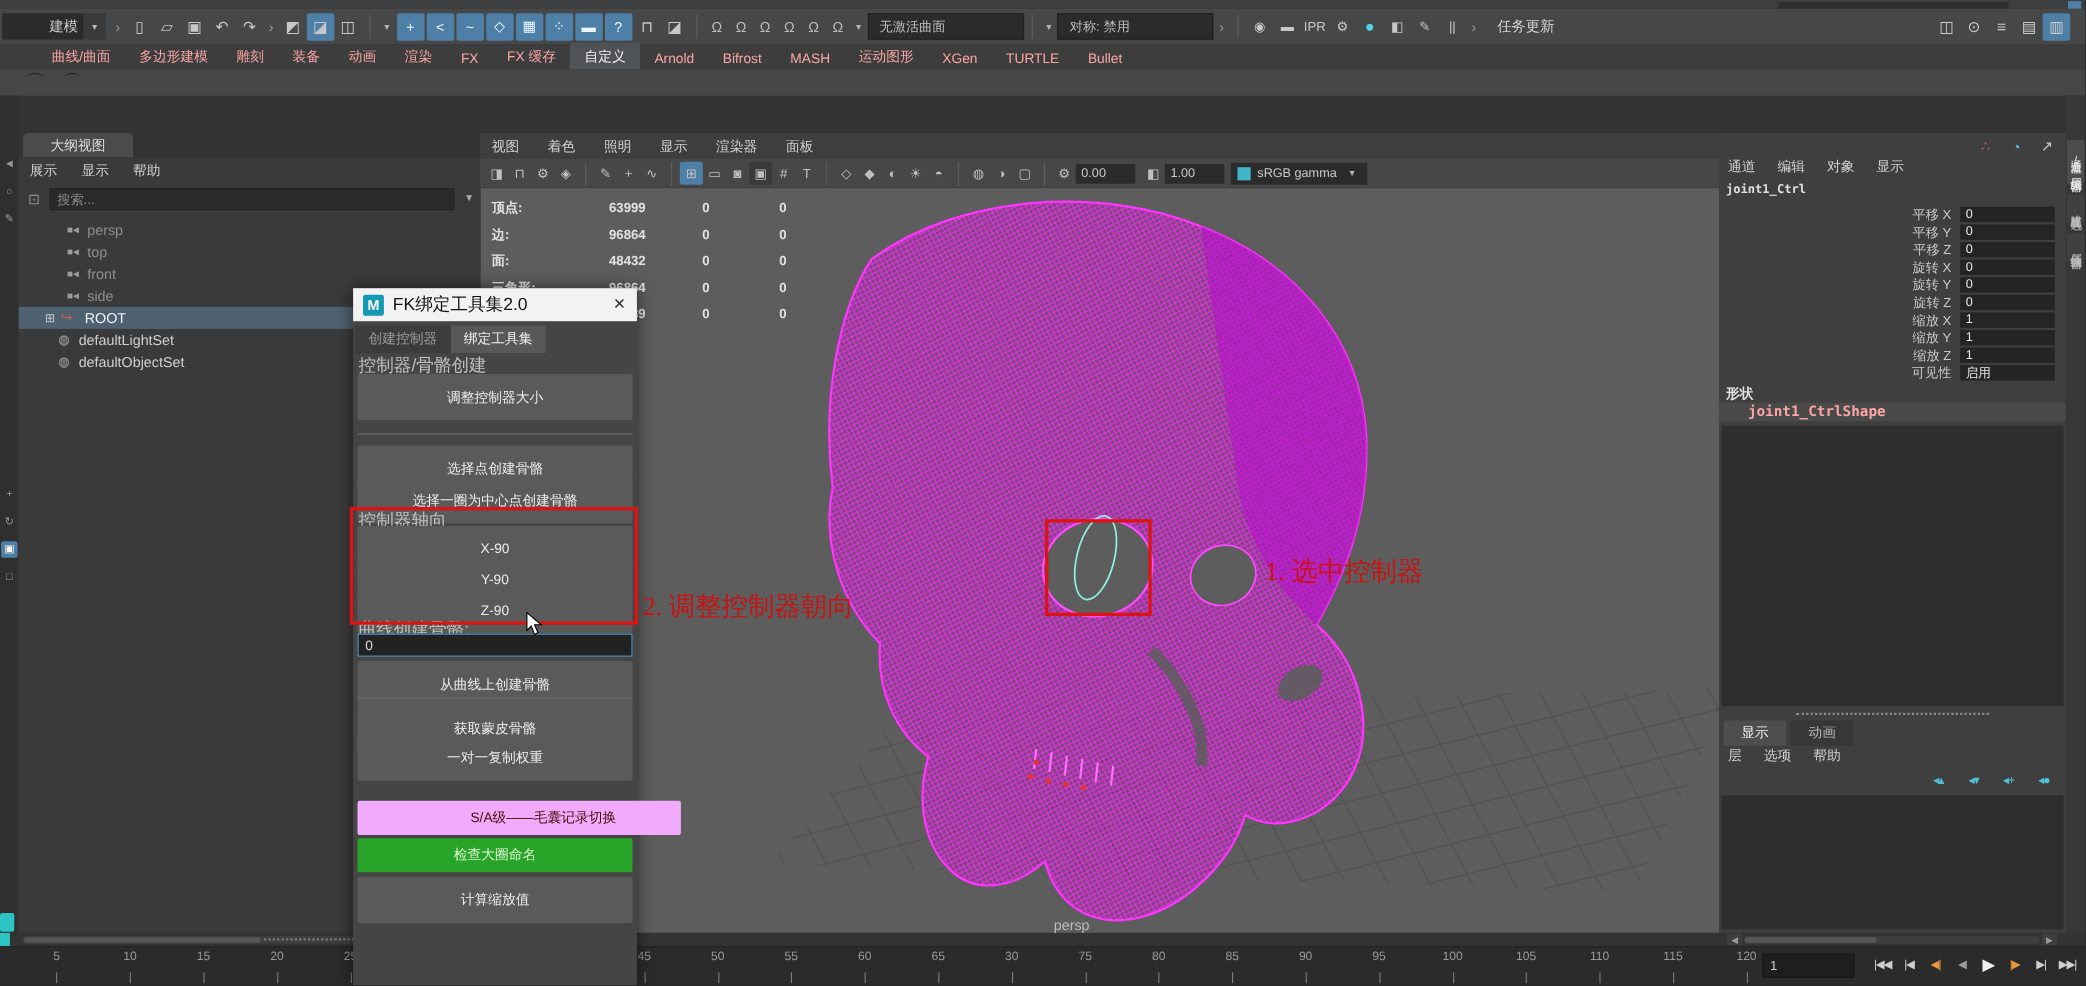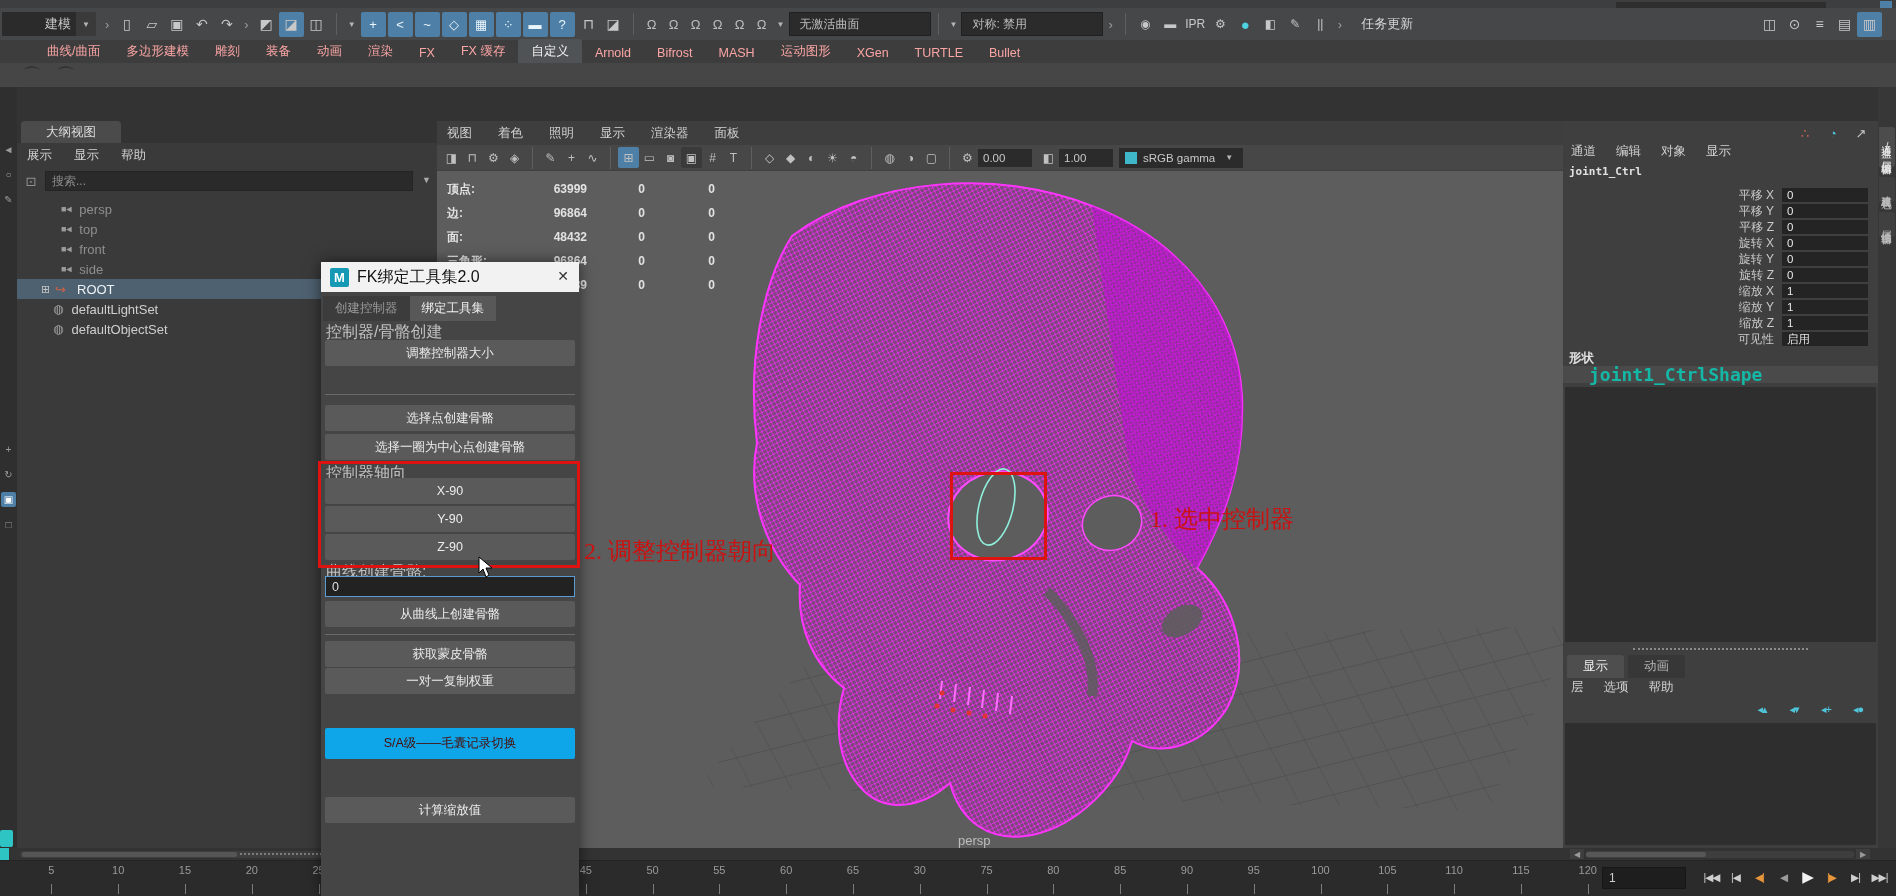--- a/index.html
+++ b/index.html
@@ -83,21 +83,21 @@
   #cb-corner .ic:nth-child(2){color:#4fc3d8;}
   #cb-menus{position:absolute;left:8px;top:22px;display:flex;gap:20px;}
   #cb-menus span{color:#d2d2d2;font-size:12.5px;}
   #cb-object{position:absolute;left:6px;top:44px;font-family:"DejaVu Sans Mono","Liberation Mono",monospace;font-weight:bold;font-size:11px;color:#e0e0e0;}
   #cb-rows{position:absolute;left:0;top:66px;width:100%;}
   .cb-row{display:flex;justify-content:flex-end;align-items:center;height:16px;padding-right:10px;}
   .cb-label{color:#c9c9c9;margin-right:8px;font-size:12px;}
   .cb-value{width:76px;height:14px;background:#242424;color:#e8e8e8;padding:0 5px;font-size:11.5px;display:flex;align-items:center;}
   #cb-shapes{position:absolute;left:6px;top:229px;font-weight:bold;font-size:12.5px;color:#e0e0e0;}
   #cb-shaperow{position:absolute;left:0;top:245px;width:100%;height:17px;background:#4a4a4a;display:flex;align-items:center;}
-  #cb-shaperow span{margin-left:26px;font-family:"DejaVu Sans Mono","Liberation Mono",monospace;font-weight:bold;font-size:18px;color:#14b8a6;}
+  #cb-shaperow span{margin-left:26px;font-family:"DejaVu Sans Mono","Liberation Mono",monospace;font-weight:bold;font-size:13px;color:#fca5a5;}
   #cb-empty{position:absolute;left:2px;top:266px;width:311px;height:255px;background:#2e2e2e;}
   #cb-dots{position:absolute;left:70px;top:527px;width:175px;border-top:2px dotted #8a8a8a;}
   
   #le-tabs{position:absolute;left:4px;top:534px;display:flex;gap:4px;}
   .le-tab{padding:3px 16px;color:#b5b5b5;font-size:12.5px;background:#373737;border-radius:3px 3px 0 0;}
   #le-tabs .le-tab:nth-child(1){background:#4e4e4e;color:#eee;}
   #le-menus{position:absolute;left:8px;top:558px;display:flex;gap:20px;}
   #le-menus span{color:#d2d2d2;font-size:12.5px;}
   #le-icons{position:absolute;right:10px;top:580px;display:flex;gap:12px;}
   #le-icons .ic{width:20px;height:16px;color:#4fc3d8;font-size:11px;letter-spacing:-1px;}
@@ -130,23 +130,23 @@
   
   #dialog{left:321px;top:262px;width:258px;height:634px;background:#454545;box-shadow:0 0 14px rgba(0,0,0,.55);}
   #dlg-title{position:absolute;left:0;top:0;width:100%;height:30px;background:#f2f2f2;display:flex;align-items:center;}
   #dlg-m{width:19px;height:19px;background:#1599b4;color:#fff;font-weight:bold;font-size:13px;display:flex;align-items:center;justify-content:center;border-radius:2px;margin:0 8px 0 9px;}
   #dlg-title .ttl{color:#111;font-size:16px;}
   #dlg-close{position:absolute;right:10px;top:6px;color:#333;font-size:14px;}
   #dlg-tabs{position:absolute;left:2px;top:34px;display:flex;}
   .dtab{padding:4px 12px;font-size:12.5px;color:#9a9a9a;background:#3c3c3c;}
   #dlg-tabs .dtab:nth-child(2){background:#585858;color:#f0f0f0;}
   .dlg-label{position:absolute;left:5px;color:#c0c0c0;font-size:16px;}
-  .dbtn{position:absolute;left:4px;width:250px;height:26px;background:#5a5a5a;color:#ececec;font-size:12.5px;display:flex;align-items:center;justify-content:center;border-radius:2px;}
+  .dbtn{position:absolute;left:4px;width:250px;height:42px;background:#5a5a5a;color:#ececec;font-size:12.5px;display:flex;align-items:center;justify-content:center;border-radius:2px;}
   .dbtn.light{background:#b8b8b8;color:#1c1c1c;height:31px;}
-  .dbtn.red{background:#0ea5e9;color:#4a0b06;height:31px;}
+  .dbtn.red{background:#f0abfc;color:#4a0b06;height:31px;padding-left:44px;}
   .dbtn.green{background:#28a428;color:#d9f5d0;height:31px;}
   .dhr{position:absolute;left:4px;width:250px;border-top:1px solid #6a6a6a;}
   #dlg-input{position:absolute;left:4px;top:314px;width:250px;height:21px;background:#222;border:1px solid #5b9bd1;color:#dedede;font-size:12.5px;padding:0 6px;box-sizing:border-box;}
   
   .redbox{position:absolute;border:3px solid #dd1311;background:transparent;z-index:60;}
   .rednote{position:absolute;color:#cc1111;font-family:"Liberation Serif","DejaVu Serif",serif;font-size:24px;z-index:60;white-space:nowrap;}
   #cursor{position:absolute;left:478px;top:556px;z-index:70;}
   #dialog{z-index:50;}
   #vp,#outliner,#rightpanel{z-index:1;}
 </style>
@@ -613,20 +613,21 @@
     <div class="dbtn" style="top:216px">X-90</div>
     <div class="dbtn" style="top:244px">Y-90</div>
     <div class="dbtn" style="top:272px">Z-90</div>
     <div class="dlg-label" style="top:300px">曲线创建骨骼:</div>
     <input id="dlg-input" value="0" style="">
     <div class="dbtn" style="top:339px">从曲线上创建骨骼</div>
     <div class="dhr" style="top:372px"></div>
     <div class="dbtn" style="top:379px">获取蒙皮骨骼</div>
     <div class="dbtn" style="top:406px">一对一复制权重</div>
     <div class="dbtn red" style="top:466px">S/A级——毛囊记录切换</div>
+    <div class="dbtn green" style="top:500px">检查大圈命名</div>
     <div class="dbtn" style="top:535px">计算缩放值</div>
   </div>
 
   <div class="redbox" style="left:318px;top:461px;width:256px;height:101px;"></div>
   <div class="redbox" style="left:950px;top:472px;width:91px;height:82px;"></div>
   <div class="rednote" style="left:1150px;top:503px;">1. 选中控制器</div>
   <div class="rednote" style="left:584px;top:535px;">2. 调整控制器朝向</div>
 
   <svg id="cursor" width="16" height="22">
     <polygon points="1,1 1,17 5,13 8,21 11,19 8,12 14,12" fill="#ffffff" stroke="#000000" stroke-width="1"></polygon>

